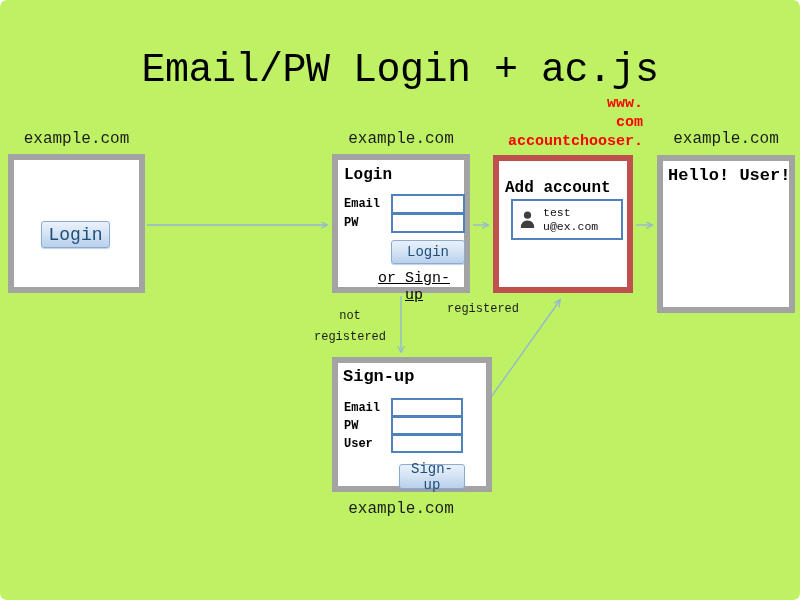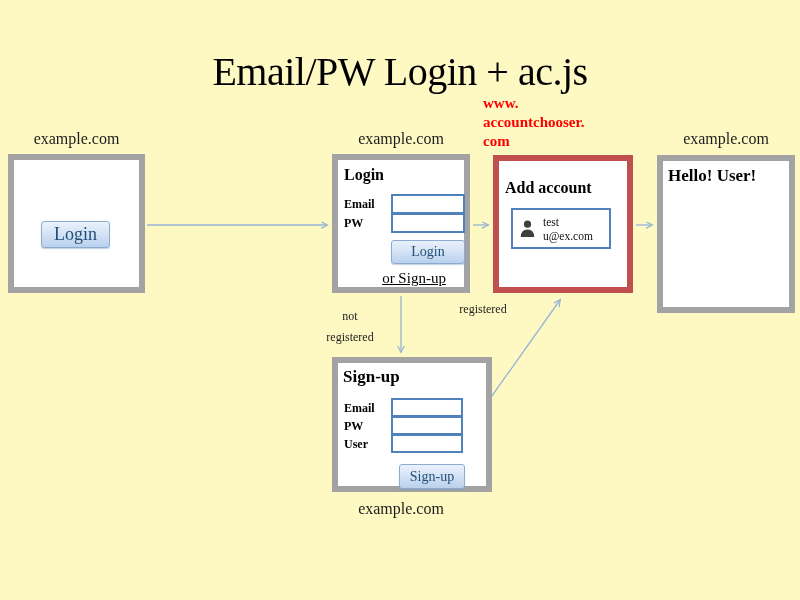--- a/index.html
+++ b/index.html
@@ -1,18 +1,18 @@
 <!DOCTYPE html>
 <html><head>
 <meta charset="utf-8">
 <style>
   html,body { margin:0; padding:0; background:#fff; }
   .canvas {
-    position:relative; width:800px; height:600px; background:#fef9c3;
-    font-family:Liberation Serif, serif; color:#000; overflow:hidden;
+    position:relative; width:800px; height:600px; background:#bef264;
+    font-family:Liberation Mono, monospace; color:#000; overflow:hidden;border-radius:7px;
   }
   .title {
     position:absolute; top:48px; left:0; width:800px; text-align:center;
     font-size:40px; letter-spacing:-0.5px; color:#000;
   }
   .site-label { position:absolute; font-size:16px; color:#1c1c1c; text-align:center; }
   .box {
     position:absolute; box-sizing:border-box; background:#fff;
     border:6px solid #a3a3a3;
   }
@@ -27,21 +27,21 @@
     position:absolute; box-sizing:border-box;
     background:linear-gradient(to bottom, #eaf1fb 0%, #d6e4f5 45%, #b9d0ec 100%);
     border:1px solid #8cabd1; border-radius:3px; color:#1F4E79;
     text-align:center; font-family:inherit; cursor:pointer;
     box-shadow:0 1px 1px rgba(120,150,190,.45);
     display:flex; align-items:center; justify-content:center;
   }
   .link { position:absolute; font-size:15px; text-decoration:underline; text-align:center; color:#000; }
   .chooser-label {
     position:absolute; color:#FF0000; font-weight:bold; font-size:15px;
-    text-align:left; line-height:19px;
+    text-align:right; line-height:19px;
   }
   .account-entry {
     position:absolute; box-sizing:border-box; border:2px solid #4F81BD; background:#fff;
     display:flex; align-items:center; padding:4px 5px 4px 7px; gap:8px; cursor:pointer;
   }
   .account-text { font-size:11.5px; line-height:14px; color:#111; }
   .annot { position:absolute; font-size:12px; color:#1c1c1c; text-align:center; line-height:21px; }
   .arrows { position:absolute; left:0; top:0; pointer-events:none; }
 </style>
 </head>
@@ -63,41 +63,41 @@
   </svg>
 
   <div class="title">Email/PW Login + ac.js</div>
 
   <div class="site-label" style="left:8px; top:130px; width:137px;">example.com</div>
   <div class="site-label" style="left:332px; top:130px; width:138px;">example.com</div>
   <div class="site-label" style="left:657px; top:130px; width:138px;">example.com</div>
 
   <div class="chooser-label" style="left:483px; top:94px; width:160px;">
     <div>www.</div>
+    <div>com</div>
     <div>accountchooser.</div>
-    <div>com</div>
   </div>
 
   <div class="box" style="left:8px; top:154px; width:137px; height:139px;">
     <button class="btn" style="left:27px; top:61px; width:69px; height:27px; font-size:18px;">Login</button>
   </div>
 
   <div class="box" style="left:332px; top:154px; width:138px; height:139px;">
     <div class="heading" style="left:6px; top:6px;">Login</div>
     <div class="field-label" style="left:6px; top:37px;">Email</div>
     <div class="field-label" style="left:6px; top:56px;">PW</div>
     <input class="field" style="left: 53px; top: 34px; width: 74px; height: 20px;">
     <input class="field" style="left: 53px; top: 53px; width: 74px; height: 20px;">
     <button class="btn" style="left:53px; top:80px; width:74px; height:24px; font-size:14px;">Login</button>
     <div class="link" style="left:36px; top:110px; width:80px;">or Sign-up</div>
   </div>
 
   <div class="box red" style="left:493px; top:155px; width:140px; height:138px;">
     <div class="heading" style="left:6px; top:18px;">Add account</div>
-    <div class="account-entry" style="left:12px; top:47px; width:100px; height:41px;">
+    <div class="account-entry" style="left:12px; top:38px; width:112px; height:41px;">
       <span style="display:inline-flex;">
         <svg width="15" height="18" viewBox="0 0 15 18">
           <circle cx="7.5" cy="4.2" r="3.6" fill="#3f3f3f"></circle>
           <path d="M0.8,17 Q0.8,9.5 7.5,9.5 Q14.2,9.5 14.2,17 Z" fill="#3f3f3f"></path>
         </svg>
       </span>
       <span class="account-text">
         <div>test</div>
         <div>u@ex.com</div>
       </span>

